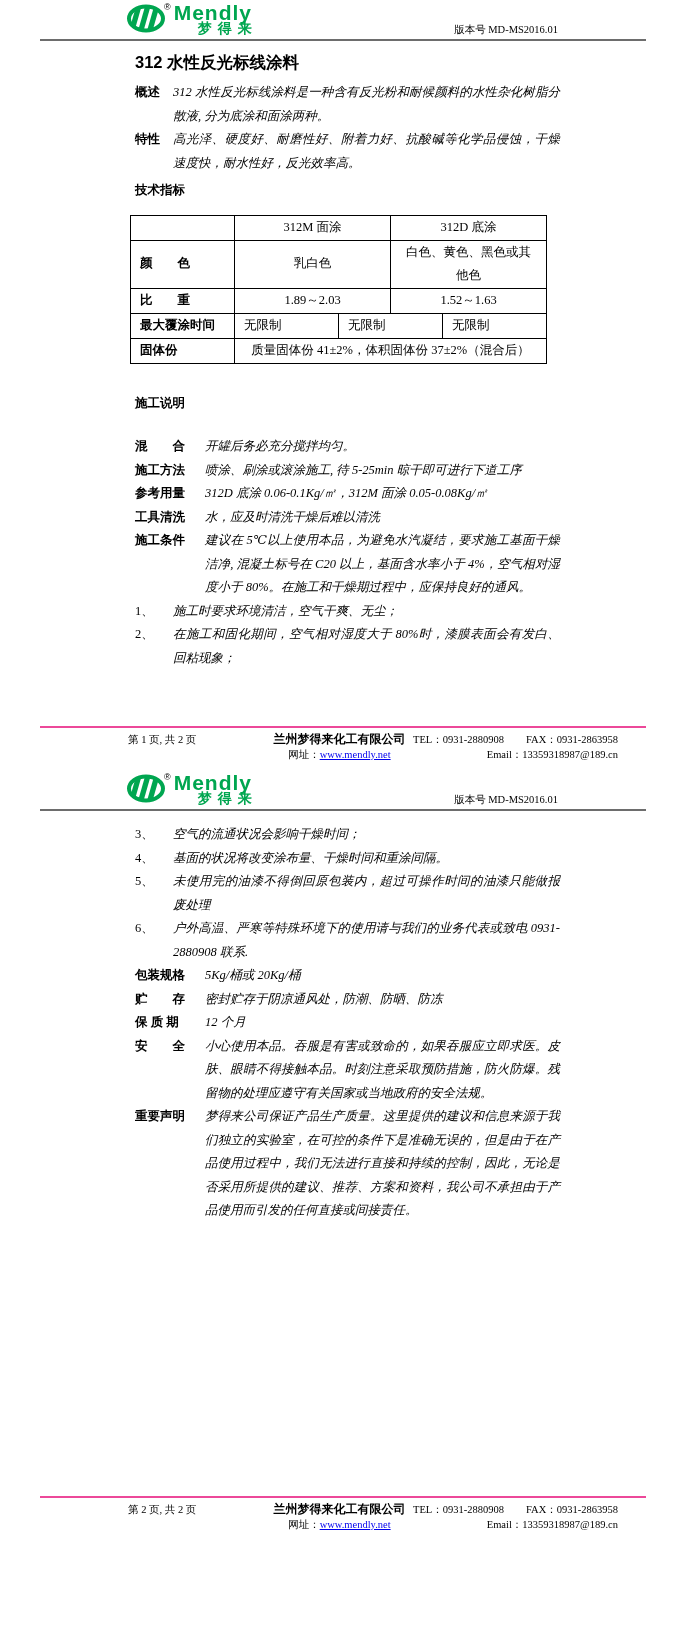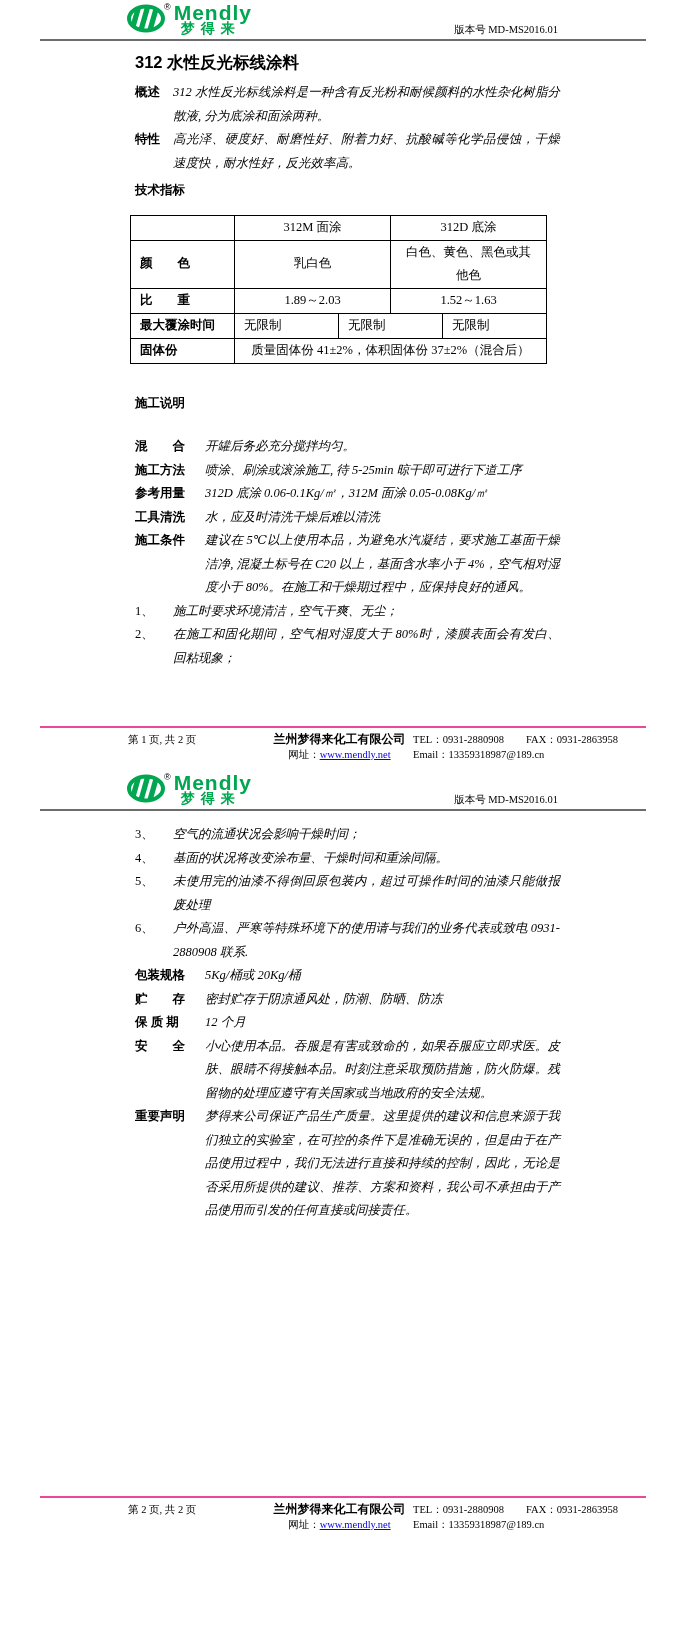--- a/index.html
+++ b/index.html
@@ -24,21 +24,21 @@
   .logo { display:flex; align-items:flex-start; }
   .logo-mark { display:block; }
   .logo-reg { font-size:9px; line-height:9px; margin:0 1px 0 -5px; font-family:"Liberation Sans",sans-serif; }
   .logo-text { display:flex; flex-direction:column; margin-left:2px; }
   .brand-en {
     font-family:"Liberation Sans","DejaVu Sans",sans-serif;
     font-weight:bold; font-size:21px; line-height:19px; letter-spacing:1px;
   }
   .brand-cn {
     font-family:Liberation Mono, monospace;
-    font-weight:bold; font-size:14px; line-height:14px; letter-spacing:6px; margin-left:7px;
+    font-weight:bold; font-size:14px; line-height:14px; letter-spacing:6px; margin-left:24px;
   }
   .version-label { font-size:10.5px; line-height:13px; white-space:nowrap; }
 
   
   .content { margin:0 127px 0 135px; font-size:12.5px; line-height:23.5px; }
   .doc-title {
     font-family:"Liberation Sans","DejaVu Sans",sans-serif;
     font-weight:bold; font-size:16.5px; line-height:26px; margin-top:8px;
   }
   .sec-heading {
@@ -79,21 +79,21 @@
   
   .page-footer {
     position:absolute; top:726px; left:40px; right:41px;
     border-top:2px solid #ec4899; padding-top:4px;
     font-size:10.5px; line-height:15px;
   }
   .footer-cols { display:flex; align-items:flex-start; }
   .f-page { margin-left:88px; width:120px; white-space:nowrap; }
   .f-company { width:150px; margin-left:20px; text-align:center; white-space:nowrap; }
   .f-company-name { font-size:12px; font-weight:bold; }
-  .f-contact { flex:1; text-align:left; padding-right:28px; white-space:nowrap; }
+  .f-contact { flex:1; text-align:right; padding-right:28px; white-space:nowrap; }
   .fax-gap { margin-left:22px; }
   .web-link { text-decoration:underline; }
 </style>
 </head>
 <body>
 
 <div class="doc">
 
   <div class="page page-1">
 

